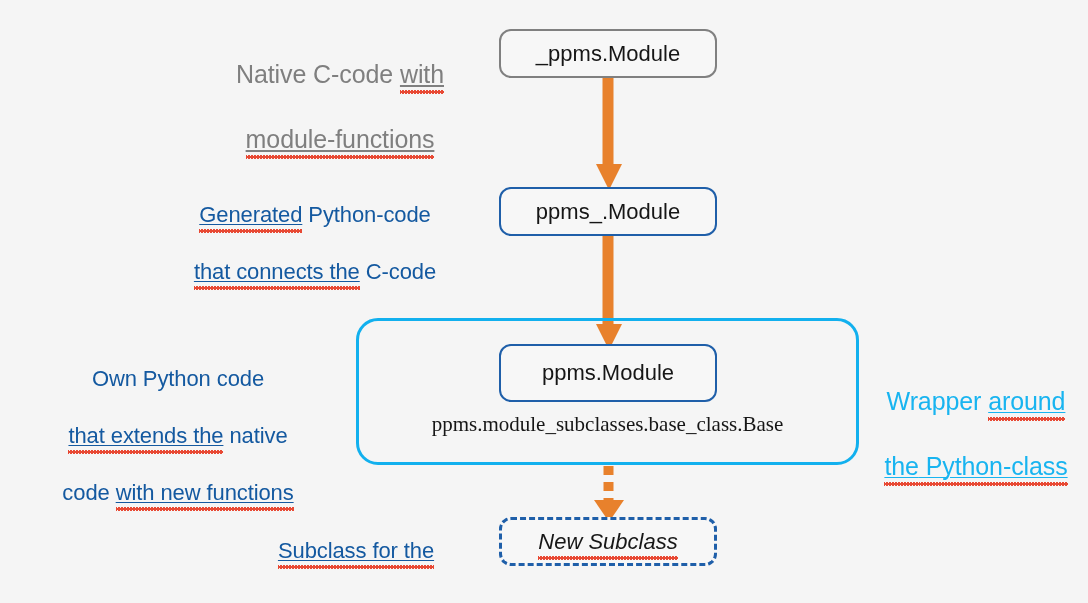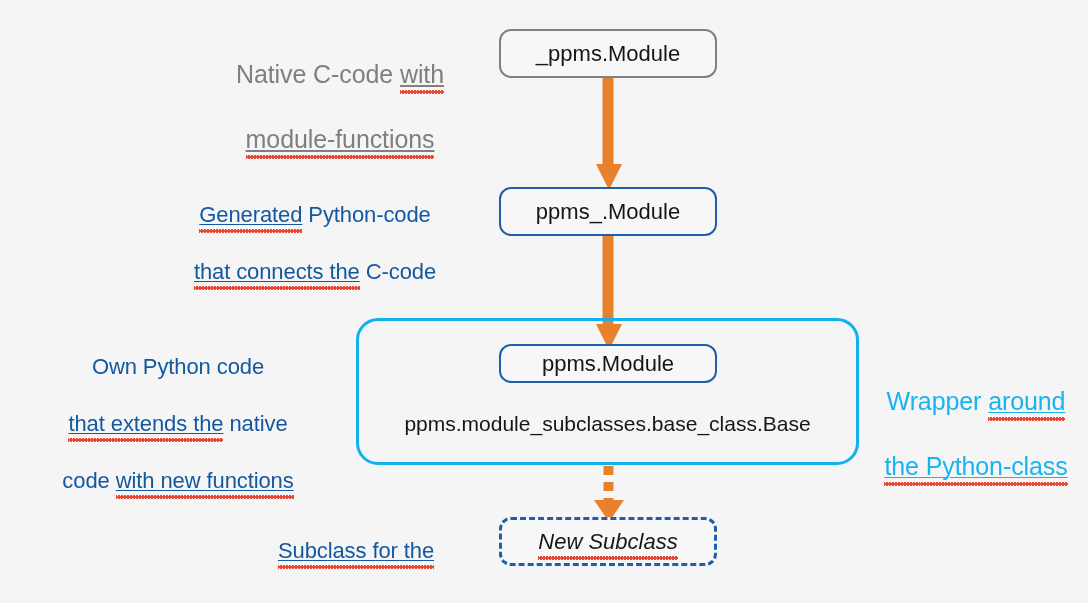--- a/index.html
+++ b/index.html
@@ -97,20 +97,21 @@
     border: 3px solid #12b0ee;
     border-radius: 22px;
     background: transparent;
   }
   .wrapper-caption {
     position: absolute;
     width: 100%;
     text-align: center;
     font-size: 21px;
     color: #161616;
+    font-family: Liberation Serif, serif;
   }
 
   
   .arrow-svg {
     position: absolute;
     overflow: visible;
   }
 </style>
 </head>
 <body>
@@ -139,39 +140,39 @@
   <div class="wrapper-caption" style="left:356px; top:412px; width:503px;">ppms.module_subclasses.base_class.Base</div>
 
   <div class="node node-blue" style="left:499px; top:187px; width:218px; height:49px;">
     <span>ppms_.Module</span>
   </div>
 
   <div class="node node-gray" style="left:499px; top:29px; width:218px; height:49px;">
     <span>_ppms.Module</span>
   </div>
 
-  <div class="node node-blue" style="left:499px; top:344px; width:218px; height:39px;">
+  <div class="node node-blue" style="left:499px; top:344px; width:218px; height:58px;">
     <span>ppms.Module</span>
   </div>
 
   <div class="node node-dashed" style="left:499px; top:517px; width:218px; height:49px;">
     <span><span class="sq-only">New Subclass</span></span>
   </div>
 
   <div class="label label-gray" style="left:170px; top:25px; width:340px;">
     <div><span>Native C-code </span><span class="sq gray">with</span></div>
     <div><span class="sq gray">module-functions</span></div>
   </div>
 
   <div class="label label-blue" style="left:150px; top:172px; width:330px;">
     <div><span class="sq blue">Generated</span><span> Python-code</span></div>
     <div><span class="sq blue">that connects the</span><span> C-code</span></div>
   </div>
 
-  <div class="label label-blue" style="left:8px; top:324px; width:340px;">
+  <div class="label label-blue" style="left:8px; top:336px; width:340px;">
     <div><span>Own Python code</span></div>
     <div><span class="sq blue">that extends the</span><span> native</span></div>
     <div><span>code </span><span class="sq blue">with new functions</span></div>
   </div>
 
   <div class="label label-cyan" style="left:868px; top:352px; width:216px;">
     <div><span>Wrapper </span><span class="sq cyan">around</span></div>
     <div><span class="sq cyan">the</span><span class="sq cyan"> Python-class</span></div>
   </div>
 

